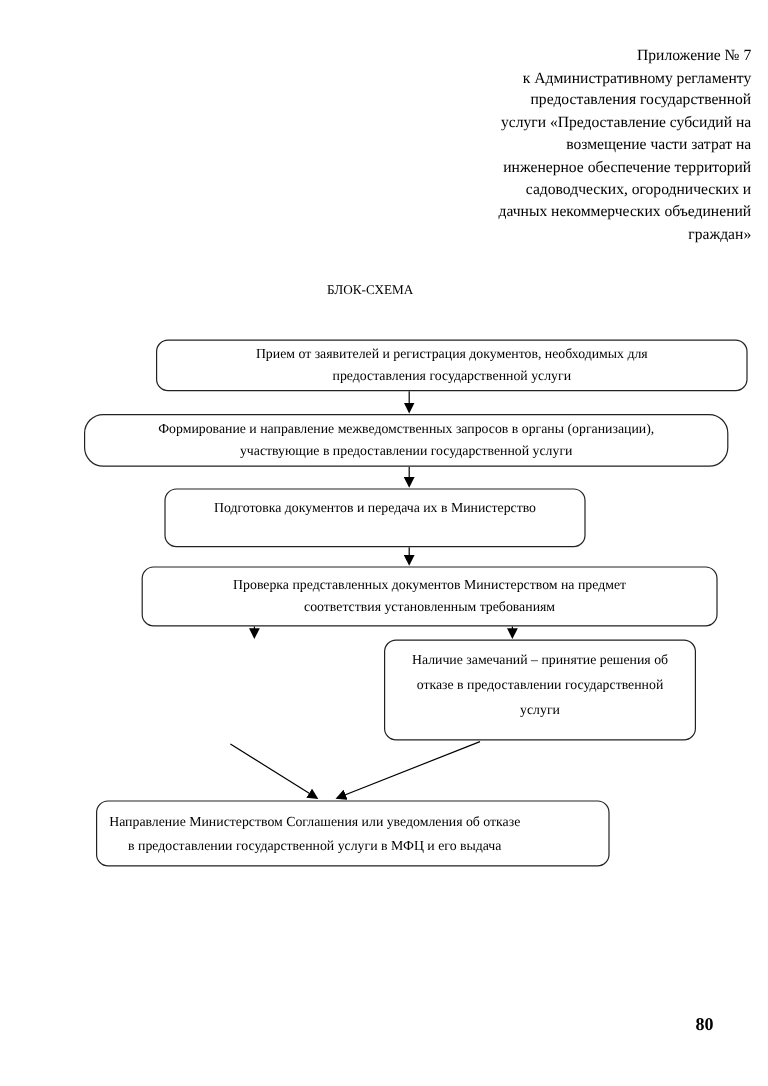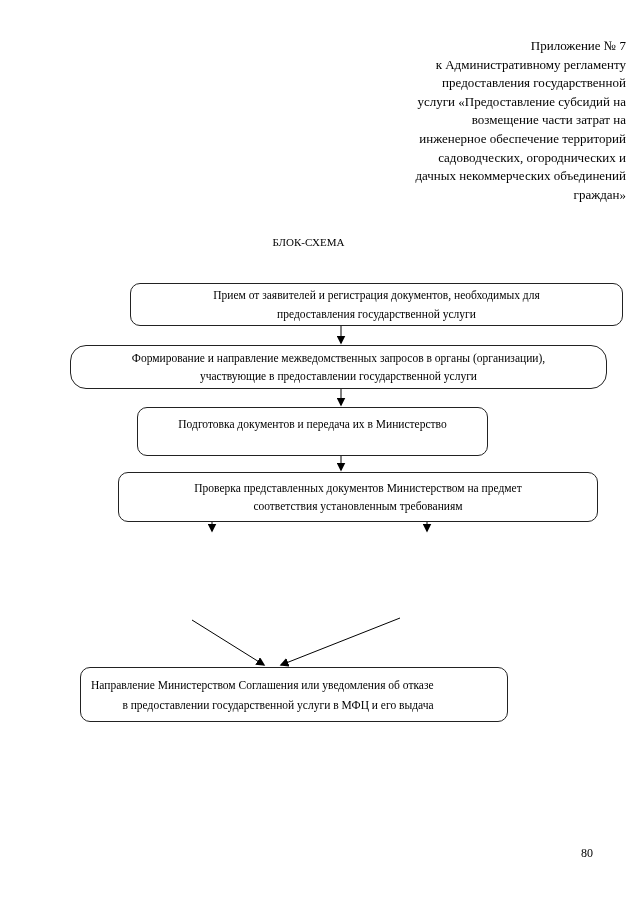--- a/index.html
+++ b/index.html
@@ -73,30 +73,31 @@
   .node-2 { left: 70px;  top: 70px;  width: 537px; height: 44px; border-radius: 16px; }
   .node-3 { left: 125px; top: 132px; width: 351px; height: 49px;
             align-items: flex-start; padding-top: 7px; margin-left: 12px; }
   .node-4 { left: 118px; top: 197px; width: 480px; height: 50px; }
   .node-5 { left: 70px;  top: 258px; width: 240px; height: 86px;
             line-height: 16px; align-items: flex-start; padding-top: 6px; }
   .node-6 { left: 320px; top: 258px; width: 260px; height: 84px;
             line-height: 21px; align-items: flex-start; padding-top: 6px; }
   .node-7 { left: 80px;  top: 392px; width: 428px; height: 55px;
             line-height: 20px; justify-content: flex-start;
-            text-align: right; padding-left: 10px; }
+            text-align: center; padding-left: 10px; }
 
   
   .page-number {
     position: absolute;
     top: 846px;
     left: 572px;
     width: 30px;
     text-align: center;
-    font-size: 12px;
+    font-size: 15px;
+    font-weight: bold;
   }
 </style>
 </head>
 <body>
 
 <div class="page">
 
   <div class="appendix-note">Приложение № 7
 к Административному регламенту
 предоставления государственной
@@ -133,20 +134,23 @@
 
     <div class="node node-2">Формирование и направление межведомственных запросов в органы (организации),
 участвующие в предоставлении государственной услуги</div>
 
     <div class="node node-3">Подготовка документов и передача их в Министерство</div>
 
     <div class="node node-4">Проверка представленных документов Министерством на предмет
 соответствия установленным требованиям</div>
 
 
+    <div class="node node-6">Наличие замечаний – принятие решения об
+отказе в предоставлении государственной
+услуги</div>
 
     <div class="node node-7">Направление Министерством Соглашения или уведомления об отказе
 в предоставлении государственной услуги в МФЦ и его выдача</div>
 
   </div>
 
   <div class="page-number">80</div>
 
 </div>
 

